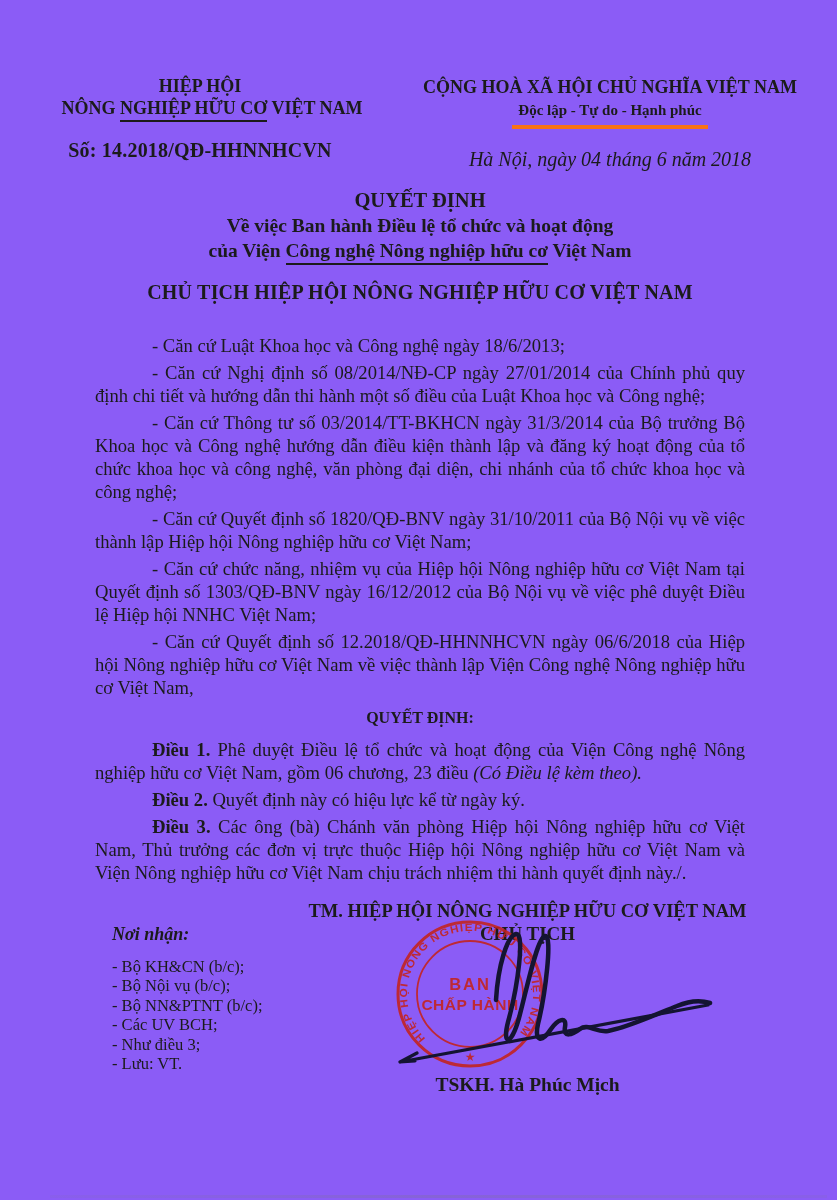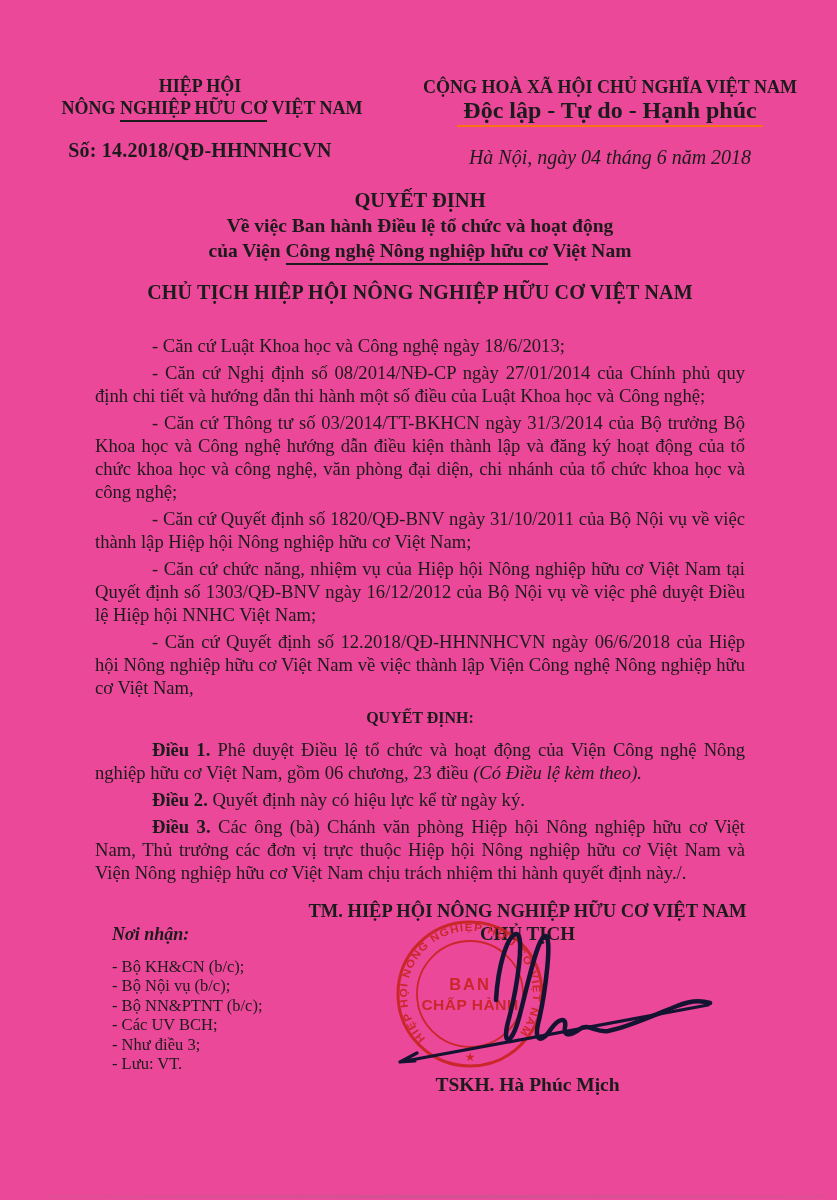--- a/index.html
+++ b/index.html
@@ -1,39 +1,39 @@
 <!DOCTYPE html>
 <html lang="vi"><head>
 <meta charset="utf-8">
 <style>
   html,body{margin:0;padding:0;background:#e8e8e8;}
   .page{
     position:relative;
     width:837px;height:1200px;
     margin:0 auto;
-    background:#ec4899;
+    background:#8b5cf6;
     color:#1b1b1b;
     font-family:"Liberation Serif","DejaVu Serif",serif;
     overflow:hidden;
     box-sizing:border-box;
   }
   
   .header{
     position:absolute;top:76px;left:0;width:837px;
     display:flex;flex-direction:row;
   }
   .header-left{width:400px;text-align:center;}
   .header-right{width:420px;text-align:center;}
   .org-line1{font-weight:bold;font-size:18px;line-height:21px;}
   .org-line2{font-weight:bold;font-size:18px;line-height:22px;white-space:nowrap;padding-left:24px;}
   .u-part{border-bottom:2px solid #1b1b1b;padding-bottom:2px;}
   .doc-number{margin-top:20px;font-size:20px;font-weight:600;letter-spacing:.2px;}
   .country{font-weight:bold;font-size:18px;line-height:22px;white-space:nowrap;}
-  .motto{display:inline-block;font-weight:bold;font-size:24px;line-height:24px;
-         border-bottom:2px solid #f97316;padding:0 6px 3px;text-align:center;}
+  .motto{display:inline-block;font-weight:bold;font-size:15px;line-height:24px;
+         border-bottom:4px solid #f97316;padding:0 6px 3px;text-align:center;}
   .place-date{margin-top:19px;font-style:italic;font-size:20px;}
   
   .title-block{position:absolute;top:188px;left:95px;width:650px;text-align:center;}
   .title-main{font-weight:bold;font-size:20.5px;line-height:25px;}
   .title-sub{font-weight:bold;font-size:19.5px;line-height:25px;}
   .issuer{margin-top:18px;font-weight:bold;font-size:20px;letter-spacing:.2px;white-space:nowrap;}
   
   .body-text{position:absolute;top:334px;left:95px;width:650px;
              font-size:18.6px;line-height:23px;text-align:justify;}
   .body-text p{margin:0 0 4px 0;text-indent:57px;}

